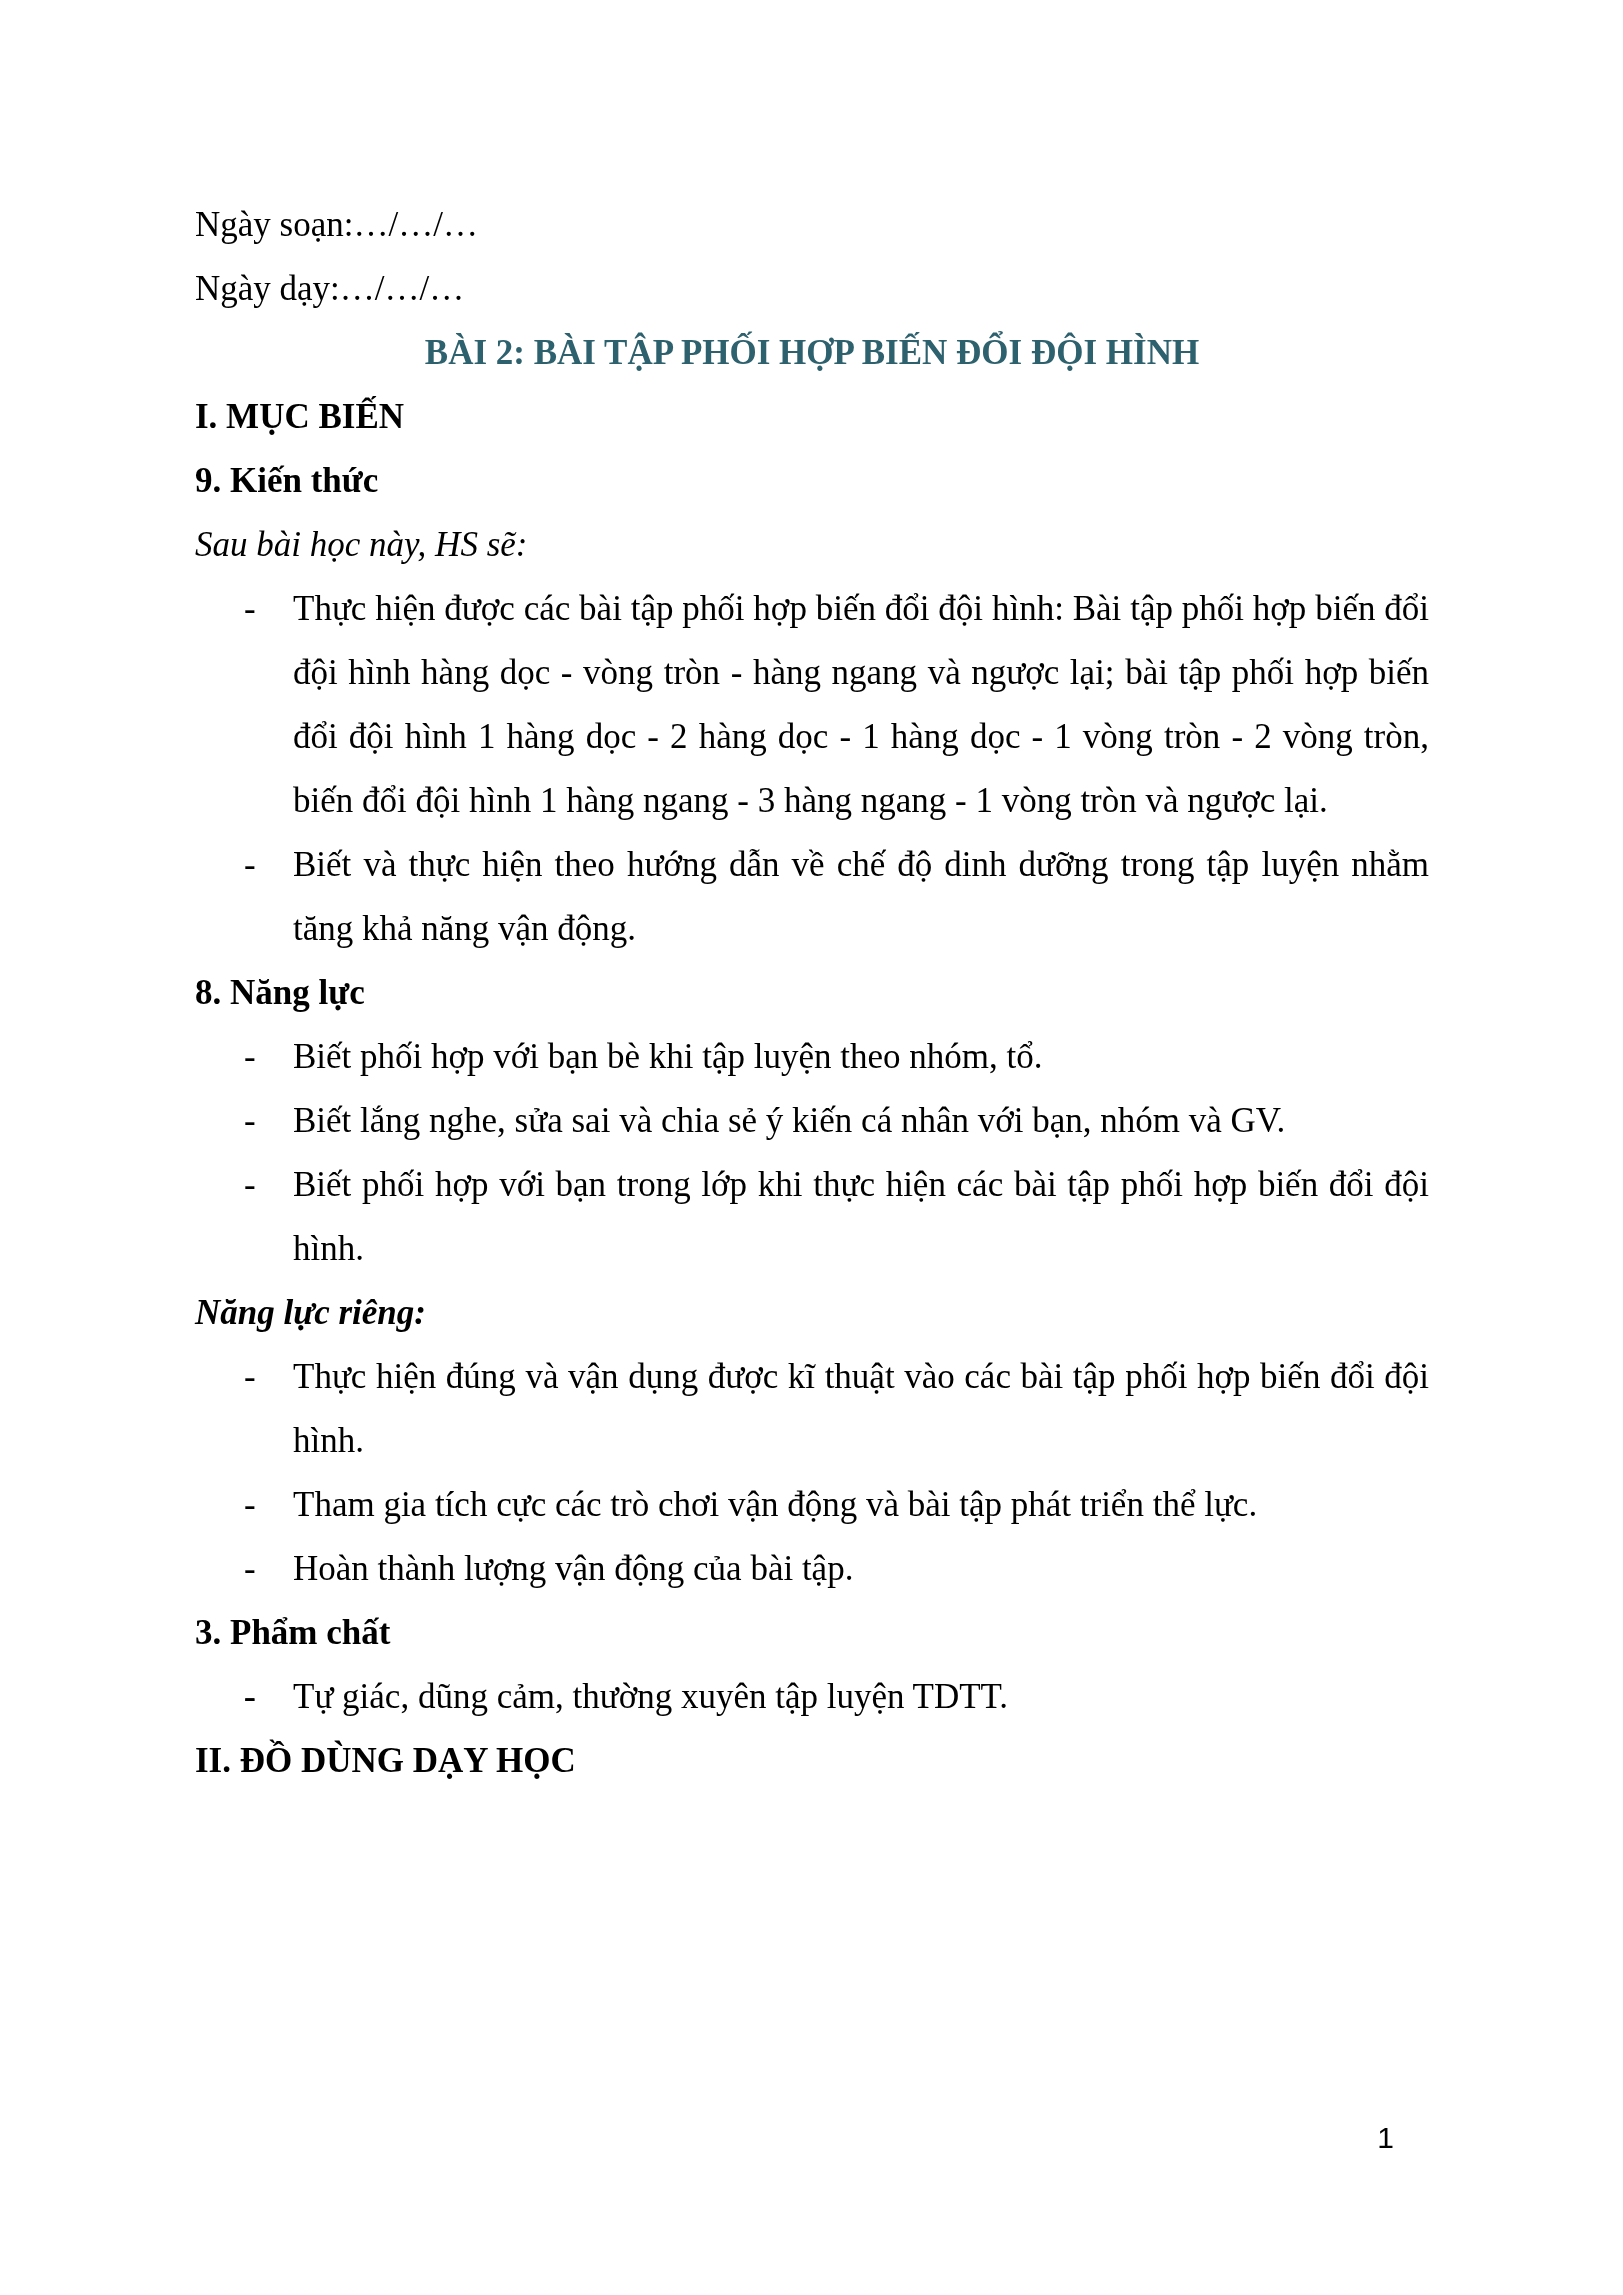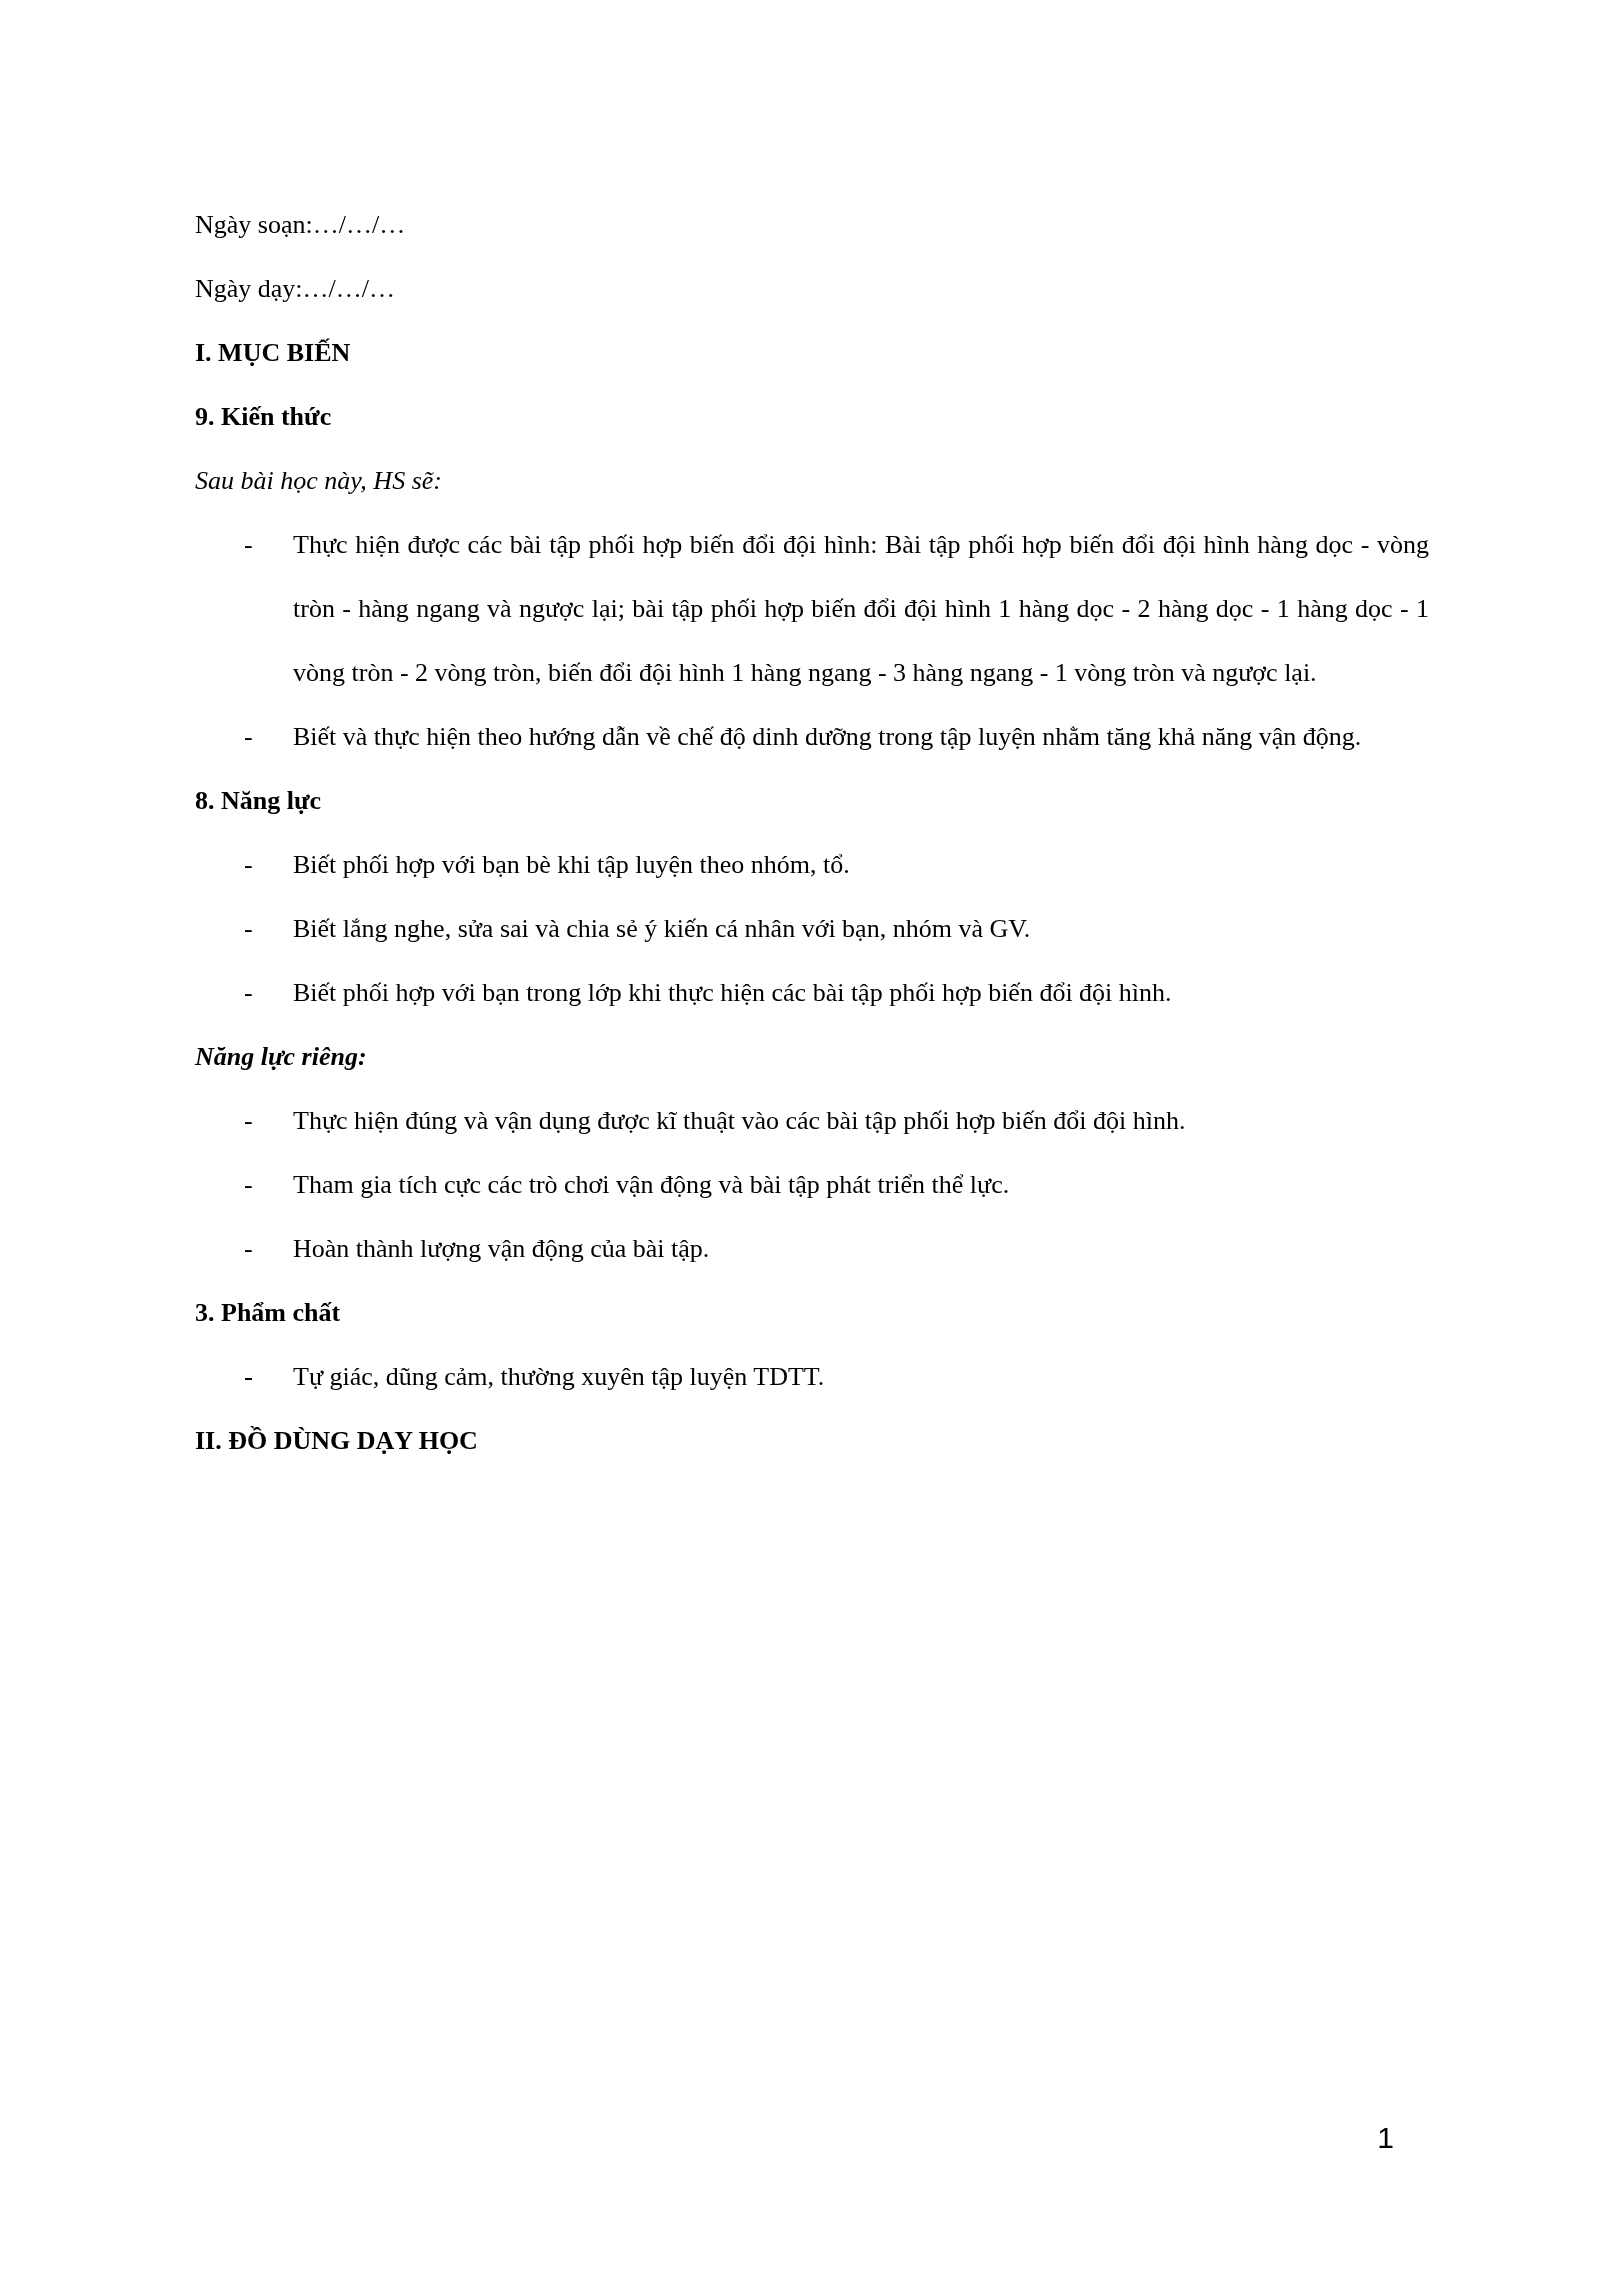--- a/index.html
+++ b/index.html
@@ -18,21 +18,21 @@
     width: 1623px;
     height: 2295px;
     background: #ffffff;
     overflow: hidden;
   }
   .content {
     position: absolute;
     left: 195px;
     top: 193px;
     width: 1234px;
-    font-size: 26px;
+    font-size: 35px;
     line-height: 64px;
   }
   .content p { margin: 0; }
   .doc-title {
     text-align: center;
     font-weight: bold;
     margin: 64px 0;
   }
   .heading { font-weight: bold; }
   .intro-italic { font-style: italic; }
@@ -58,20 +58,21 @@
 </style>
 </head>
 <body>
 
 <div class="page">
   <div class="content">
 
     <p>Ngày soạn:…/…/…</p>
     <p>Ngày dạy:…/…/…</p>
 
+    <p class="doc-title" style="color: rgb(46, 97, 110);">BÀI 2: BÀI TẬP PHỐI HỢP BIẾN ĐỔI ĐỘI HÌNH</p>
 
     <p class="heading">I. MỤC BIẾN</p>
     <p class="heading">9. Kiến thức</p>
     <p class="intro-italic">Sau bài học này, HS sẽ:</p>
 
     <p class="bullet">
       <span class="marker">-</span>
       <span>Thực hiện được các bài tập phối hợp biến đổi đội hình: Bài tập phối hợp biến đổi đội hình hàng dọc - vòng tròn - hàng ngang và ngược lại; bài tập phối hợp biến đổi đội hình 1 hàng dọc - 2 hàng dọc - 1 hàng dọc - 1 vòng tròn - 2 vòng tròn, biến đổi đội hình 1 hàng ngang - 3 hàng ngang - 1 vòng tròn và ngược lại.</span>
     </p>
     <p class="bullet">

